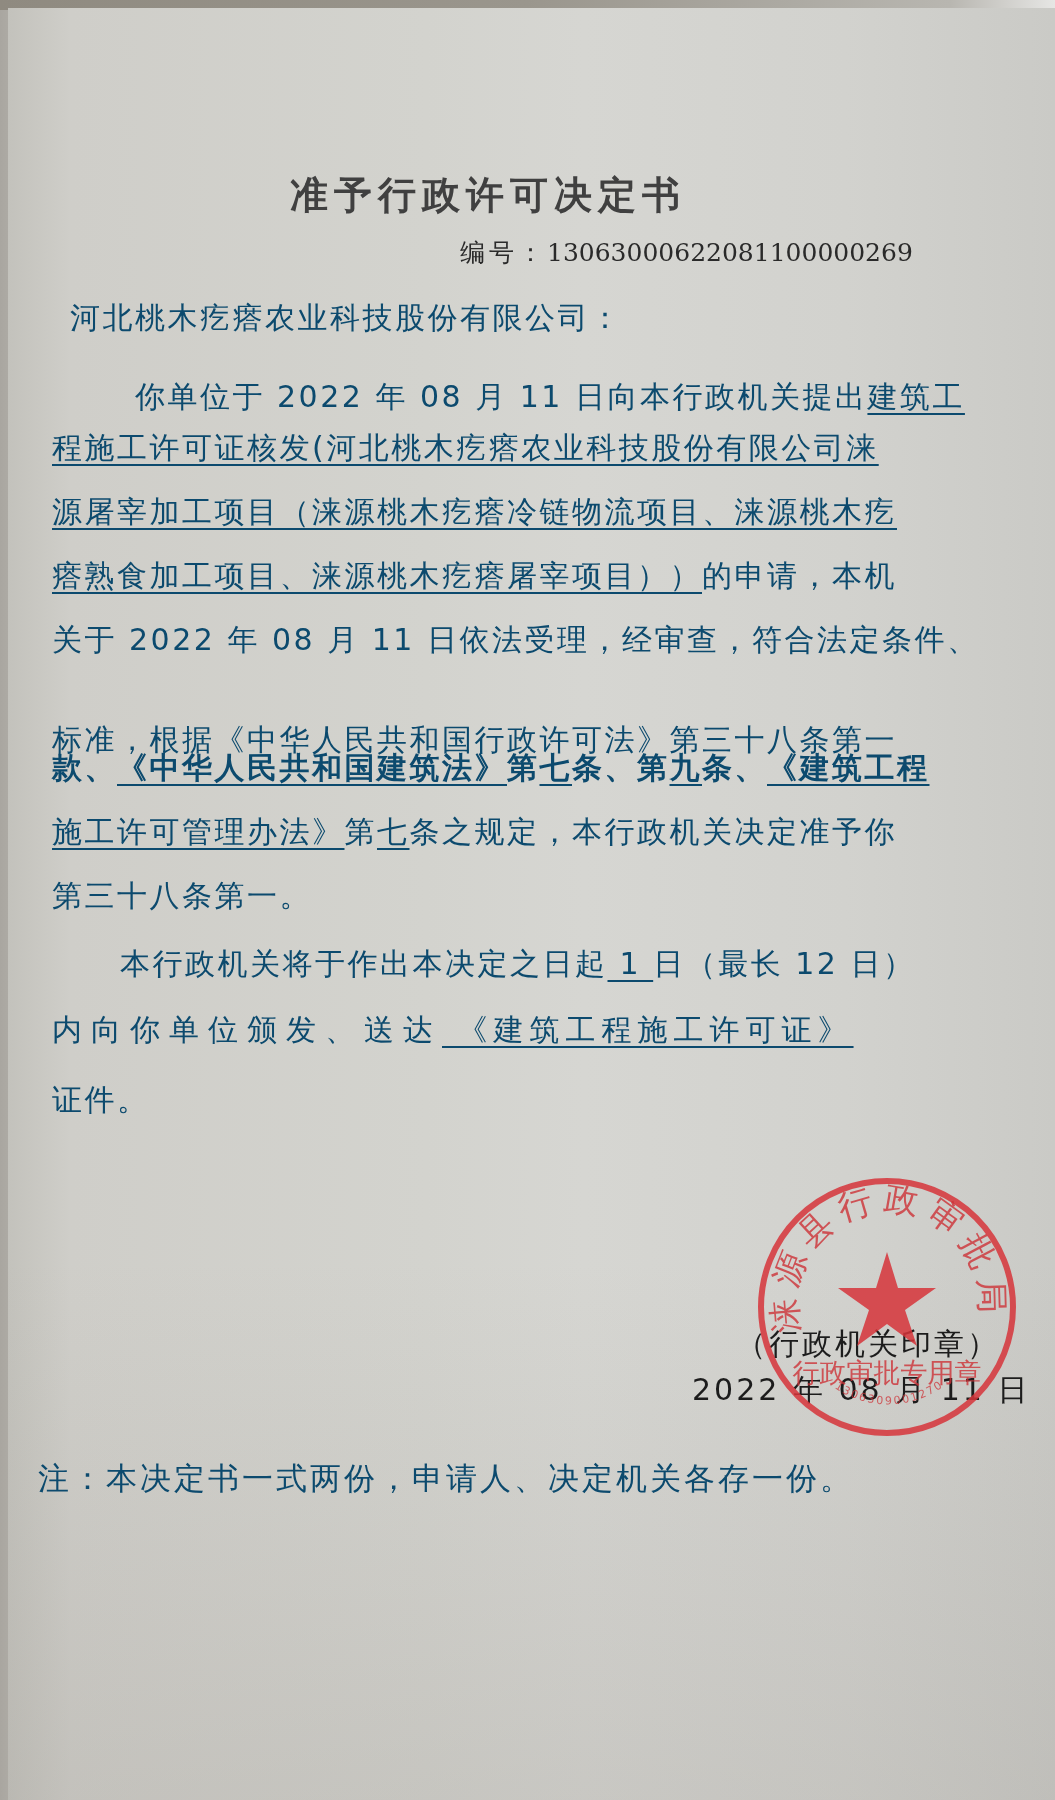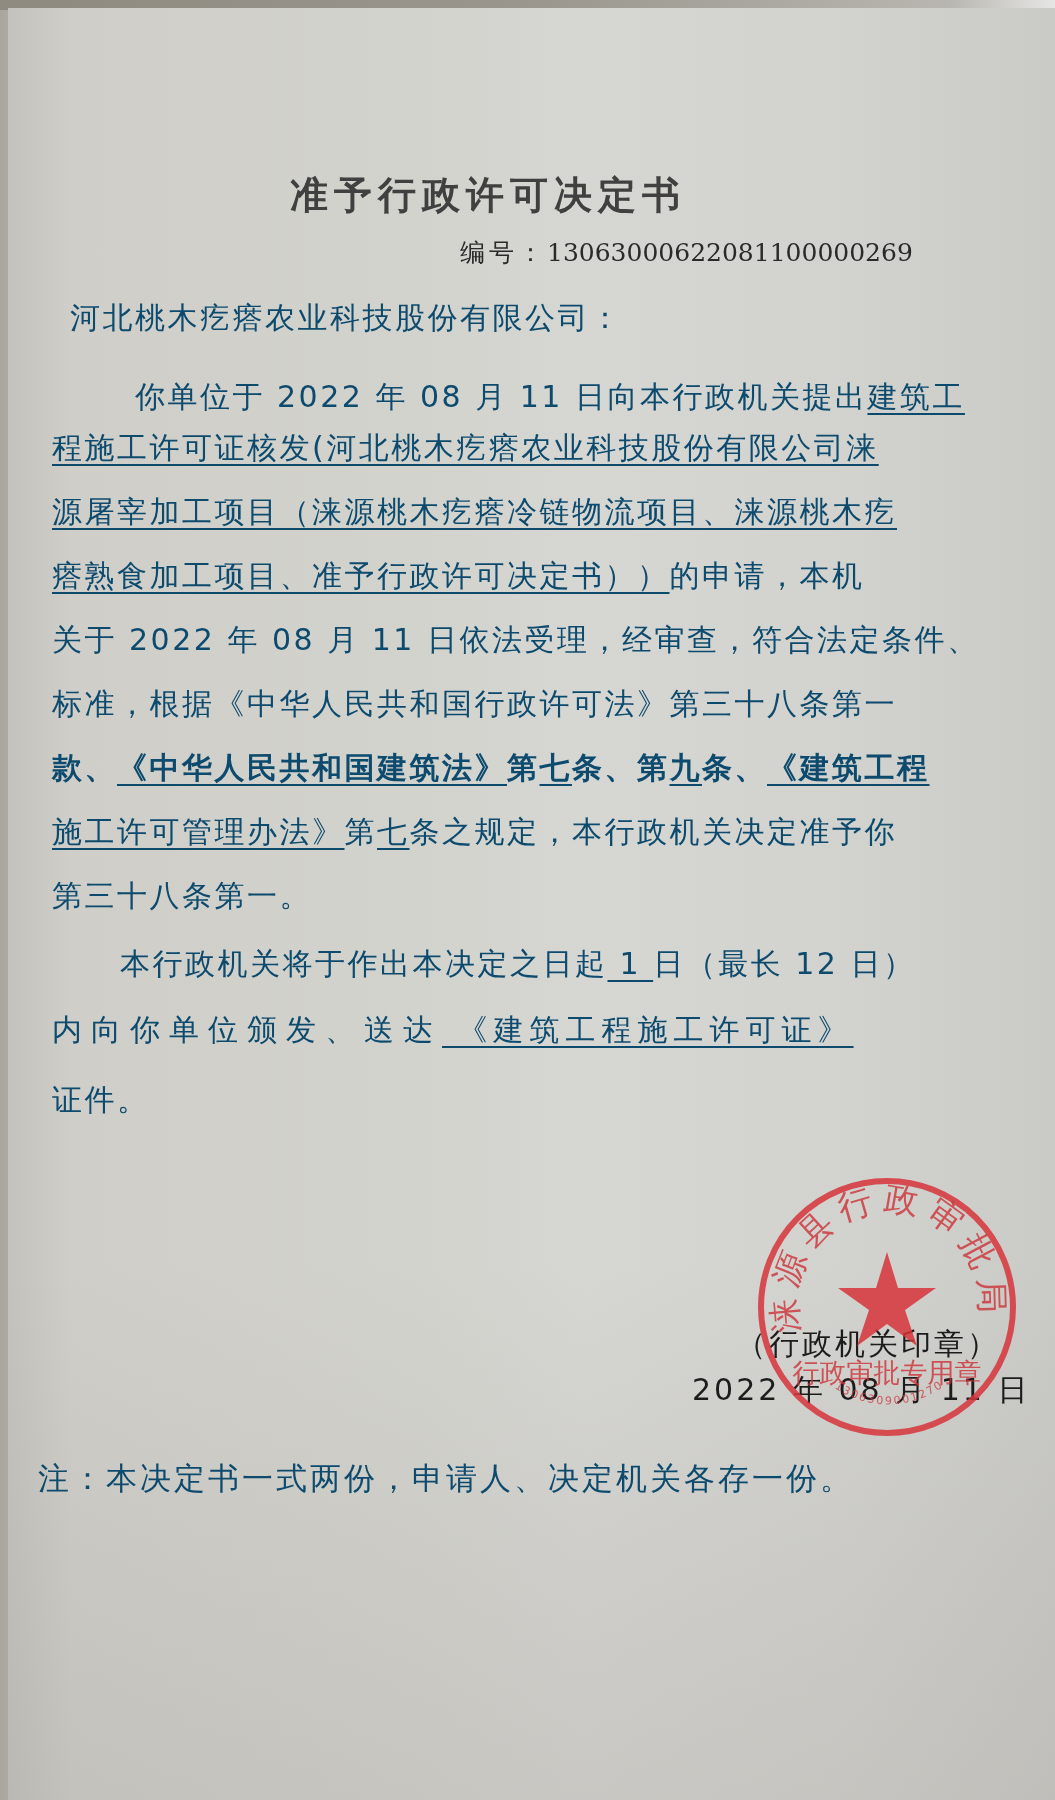--- a/index.html
+++ b/index.html
@@ -49,23 +49,23 @@
 <div class="title">准予行政许可决定书</div>
 <div class="docno">
   <span class="lbl">编号：</span><span>13063000622081100000269</span>
 </div>
 
 <div class="line" style="left:70px; top:298px;">河北桃木疙瘩农业科技股份有限公司：</div>
 
 <div class="line" style="left:135px; top:364px;margin-top:13px;"><span>你单位于 2022 年 08 月 11 日向本行政机关提出</span><span class="u">建筑工</span></div>
 <div class="line" style="left:52px; top:428px;"><span class="u">程施工许可证核发(河北桃木疙瘩农业科技股份有限公司涞</span></div>
 <div class="line" style="left:52px; top:492px;"><span class="u">源屠宰加工项目（涞源桃木疙瘩冷链物流项目、涞源桃木疙</span></div>
-<div class="line" style="left:52px; top:556px;"><span class="u">瘩熟食加工项目、准予行政许可决定书））</span><span>的申请，本机</span></div>
+<div class="line" style="left:52px; top:556px;"><span class="u">瘩熟食加工项目、涞源桃木疙瘩屠宰项目））</span><span>的申请，本机</span></div>
 <div class="line" style="left:52px; top:620px;">关于 2022 年 08 月 11 日依法受理，经审查，符合法定条件、</div>
-<div class="line" style="left:52px; top:684px;">标准，根据《中华人民共和国行政许可法》第三十八条第一</div>
+<div class="line" style="left:52px; top:720px;">标准，根据《中华人民共和国行政许可法》第三十八条第一</div>
 <div class="line" style="left:52px; top:748px;font-weight:bold;"><span>款、</span><span class="u">《中华人民共和国建筑法》</span><span>第</span><span class="u">七</span><span>条、第</span><span class="u">九</span><span>条、</span><span class="u">《建筑工程</span></div>
 <div class="line" style="left:52px; top:812px;"><span class="u">施工许可管理办法》</span><span>第</span><span class="u">七</span><span>条之规定，本行政机关决定准予你</span></div>
 <div class="line" style="left:52px; top:876px;">第三十八条第一。</div>
 
 <div class="line" style="left:120px; top:944px;"><span>本行政机关将于作出本决定之日起</span><span class="u"> 1 </span><span>日（最长 12 日）</span></div>
 <div class="line" style="left:52px; top:1010px; letter-spacing:9px;"><span>内向你单位颁发、送达</span><span class="u" style="letter-spacing:6px;">  《建筑工程施工许可证》</span></div>
 <div class="line" style="left:52px; top:1080px;">证件。</div>
 
 <div class="sig" style="left:736px; top:1288px;margin-top:36px;">（行政机关印章）</div>
 <div class="sig" style="left:692px; top:1370px;">2022 年 08 月 11 日</div>

